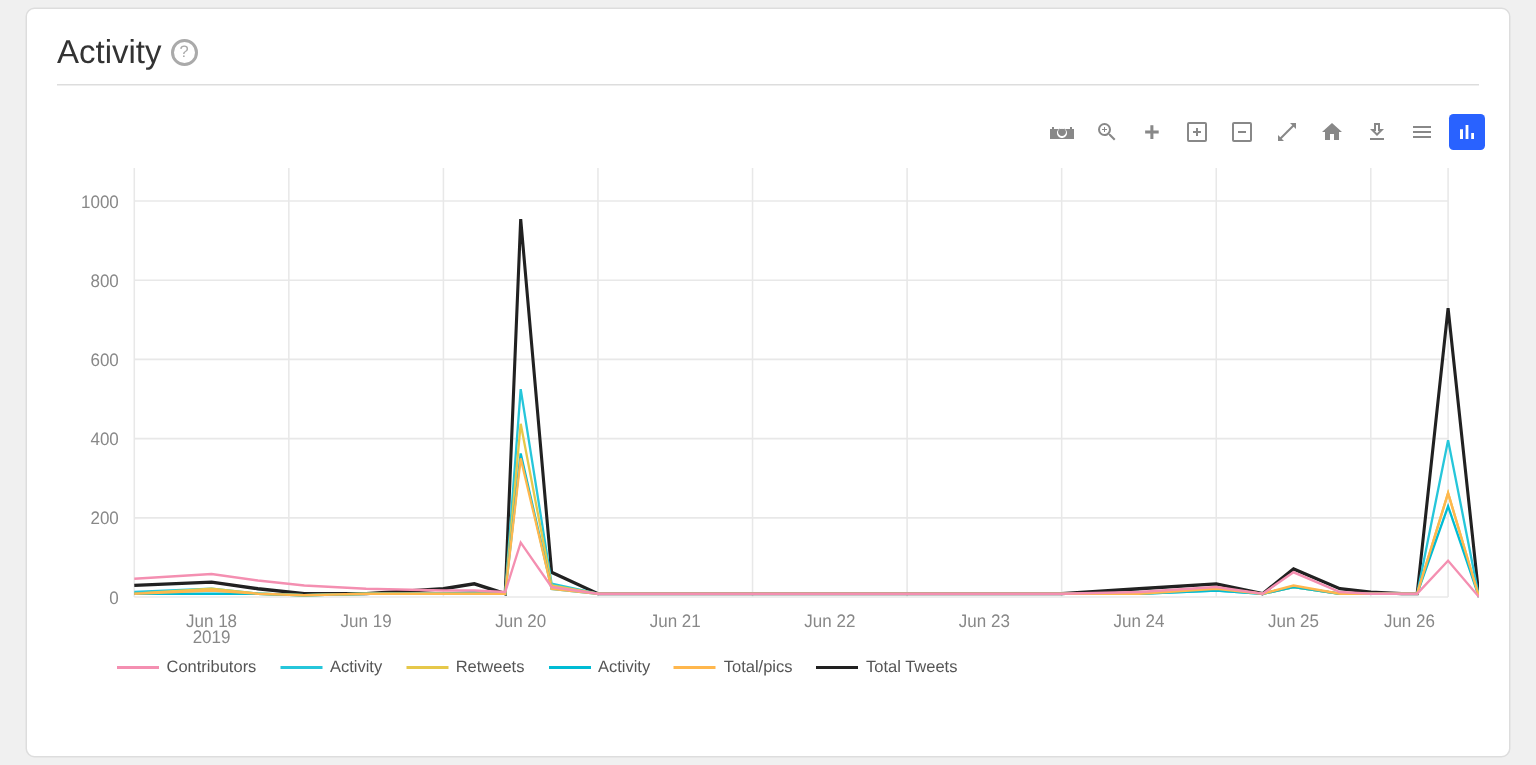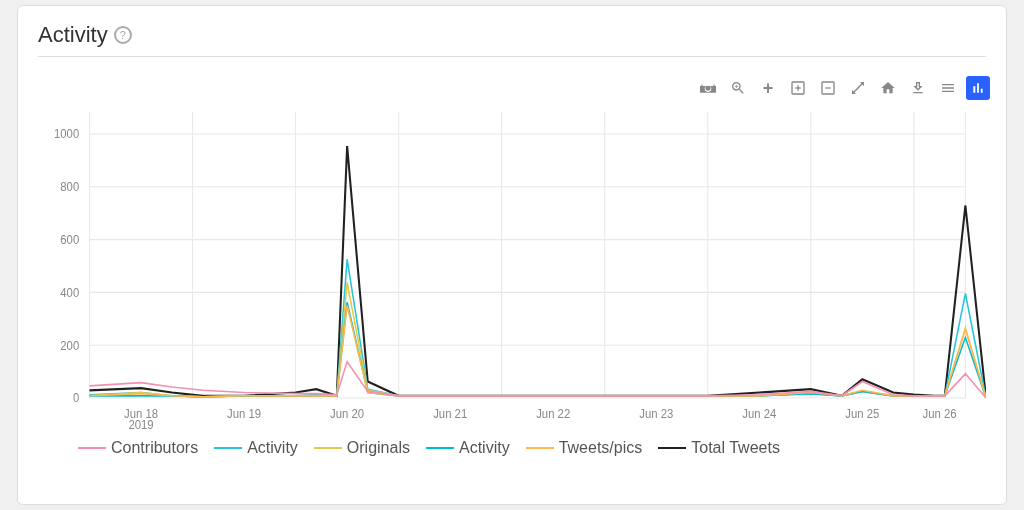--- a/index.html
+++ b/index.html
@@ -80,21 +80,21 @@
       width: 100%;
       height: 100%;
     }
     .legend {
       display: flex;
       flex-wrap: wrap;
       align-items: center;
       gap: 16px;
       margin-top: 8px;
       padding-left: 40px;
-      font-size: 16px;
+      font-size: 11px;
       color: #555;
     }
     .legend-item {
       display: flex;
       align-items: center;
       gap: 5px;
     }
     .legend-line {
       width: 28px;
       height: 2px;
@@ -406,28 +406,28 @@
     <div class="legend-item">
       <span class="legend-line" style="background:#f48fb1;"></span>
       <span>Contributors</span>
     </div>
     <div class="legend-item">
       <span class="legend-line" style="background:#26c6da;"></span>
       <span>Activity</span>
     </div>
     <div class="legend-item">
       <span class="legend-line" style="background:#e6c84a;"></span>
-      <span>Originals</span>
+      <span>Retweets</span>
     </div>
     <div class="legend-item">
       <span class="legend-line" style="background:#00bcd4;"></span>
       <span>Activity</span>
     </div>
     <div class="legend-item">
       <span class="legend-line" style="background:#ffb74d;"></span>
-      <span>Tweets/pics</span>
+      <span>Total/pics</span>
     </div>
     <div class="legend-item">
       <span class="legend-line" style="background:#212121;"></span>
       <span>Total Tweets</span>
     </div>
   </div>
 </div>
 
 </body></html>

